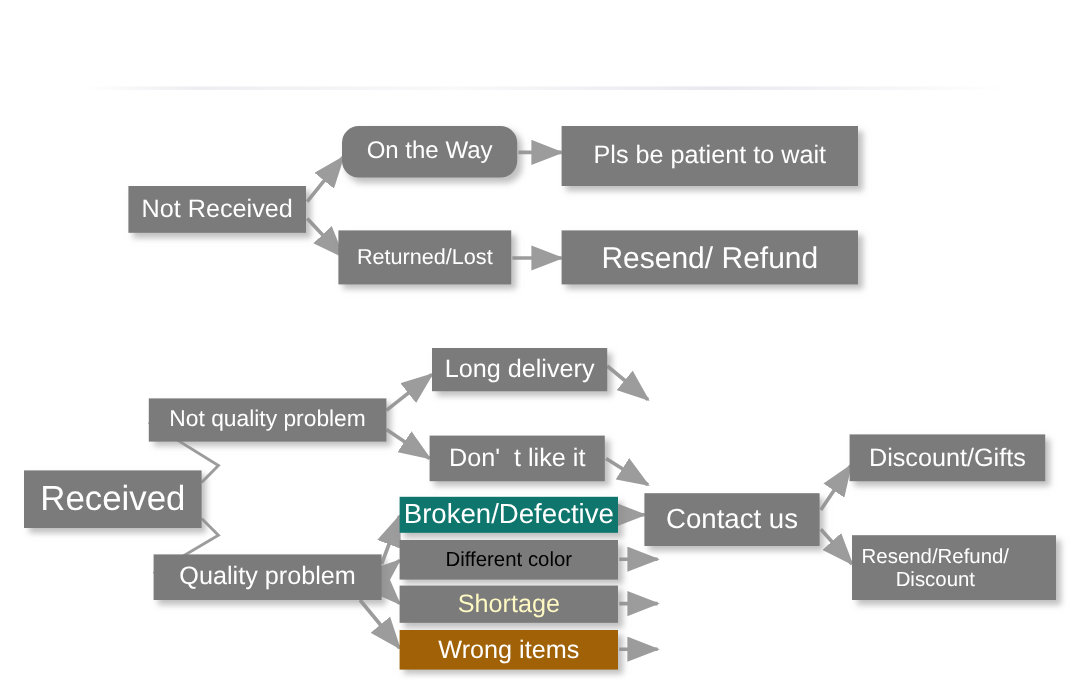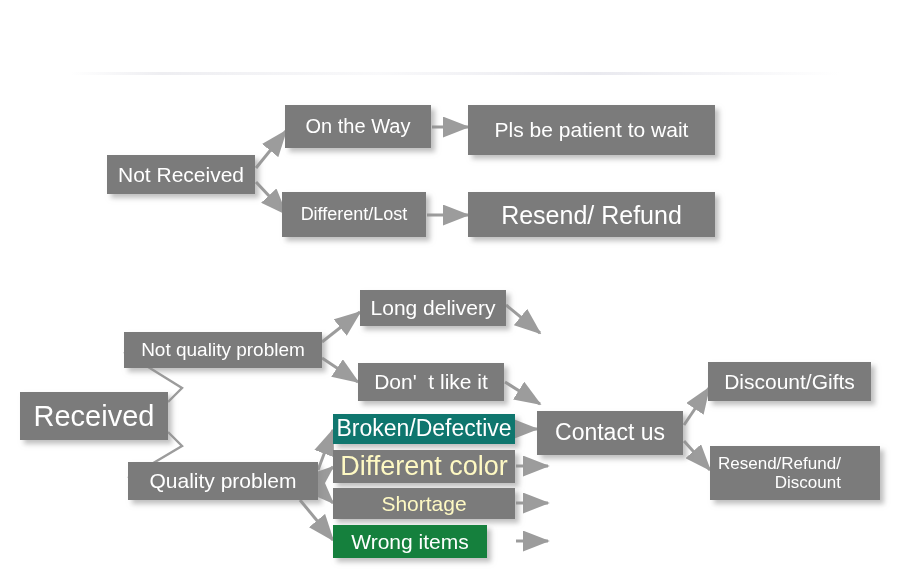--- a/index.html
+++ b/index.html
@@ -108,31 +108,31 @@
       <path d="M516,466 L548,466" marker-end="url(#ah)"></path>
       <path d="M516,503 L548,503" marker-end="url(#ah)"></path>
       <path d="M516,541 L548,541" marker-end="url(#ah)"></path>
 
       <path d="M684,425 L709,388" marker-end="url(#ah)"></path>
       <path d="M684,441 L710,470" marker-end="url(#ah)"></path>
     </g>
   </svg>
 
   <div class="node" style="left: 107px; top: 155px; width: 148px; height: 39px; font-size: 21px; background: rgb(123, 123, 123); color: rgb(255, 255, 255);">Not Received</div>
-  <div class="node" style="left: 285px; top: 105px; width: 146px; height: 43px; font-size: 20px; background: rgb(123, 123, 123); color: rgb(255, 255, 255);">On the Way</div>
+  <div class="node" style="left: 285px; top: 105px; width: 146px; height: 43px; font-size: 20px; background: rgb(123, 123, 123); color: rgb(255, 255, 255); border-radius: 14px;">On the Way</div>
   <div class="node" style="left: 468px; top: 105px; width: 247px; height: 50px; font-size: 21px; background: rgb(123, 123, 123); color: rgb(255, 255, 255);">Pls be patient to wait</div>
-  <div class="node" style="left: 282px; top: 192px; width: 144px; height: 45px; font-size: 18px; background: rgb(123, 123, 123); color: rgb(255, 255, 255);">Different/Lost</div>
+  <div class="node" style="left: 282px; top: 192px; width: 144px; height: 45px; font-size: 18px; background: rgb(123, 123, 123); color: rgb(255, 255, 255);">Returned/Lost</div>
   <div class="node" style="left: 468px; top: 192px; width: 247px; height: 45px; font-size: 25px; background: rgb(123, 123, 123); color: rgb(255, 255, 255);">Resend/ Refund</div>
   <div class="node" style="left: 20px; top: 392px; width: 148px; height: 48px; font-size: 29px; background: rgb(123, 123, 123); color: rgb(255, 255, 255);">Received</div>
   <div class="node" style="left: 124px; top: 332px; width: 198px; height: 36px; font-size: 19px; background: rgb(123, 123, 123); color: rgb(255, 255, 255);">Not quality problem</div>
   <div class="node" style="left: 128px; top: 462px; width: 190px; height: 38px; font-size: 21px; background: rgb(123, 123, 123); color: rgb(255, 255, 255);">Quality problem</div>
   <div class="node" style="left: 360px; top: 290px; width: 146px; height: 36px; font-size: 21px; background: rgb(123, 123, 123); color: rgb(255, 255, 255);">Long delivery</div>
   <div class="node" style="left: 358px; top: 363px; width: 146px; height: 38px; font-size: 21px; background: rgb(123, 123, 123); color: rgb(255, 255, 255);">Don'  t like it</div>
   <div class="node" style="left: 333px; top: 414px; width: 182px; height: 30px; font-size: 23px; background: #0f766e; color: rgb(255, 255, 255);">Broken/Defective</div>
-  <div class="node" style="left: 333px; top: 450px; width: 182px; height: 33px; font-size: 27px; background: rgb(123, 123, 123); color: #fef9c3; text-align: center;">Different color</div>
+  <div class="node" style="left: 333px; top: 450px; width: 182px; height: 33px; font-size: 17px; background: rgb(123, 123, 123); color: #000000; text-align: center;">Different color</div>
   <div class="node" style="left: 333px; top: 488px; width: 182px; height: 31px; font-size: 21px; background: rgb(123, 123, 123); color: #fef9c3;">Shortage</div>
-  <div class="node" style="left: 333px; top: 525px; width: 154px; height: 33px; font-size: 21px; background: #15803d; color: rgb(255, 255, 255);">Wrong items</div>
+  <div class="node" style="left: 333px; top: 525px; width: 182px; height: 33px; font-size: 21px; background: #a16207; color: rgb(255, 255, 255);">Wrong items</div>
   <div class="node" style="left: 537px; top: 411px; width: 146px; height: 44px; font-size: 23px; background: rgb(123, 123, 123); color: rgb(255, 255, 255);">Contact us</div>
   <div class="node" style="left: 708px; top: 362px; width: 163px; height: 39px; font-size: 21px; background: rgb(123, 123, 123); color: rgb(255, 255, 255);">Discount/Gifts</div>
-  <div class="node" style="left: 710px; top: 446px; width: 170px; height: 54px; font-size: 17px; background: rgb(123, 123, 123); color: rgb(255, 255, 255); justify-content: flex-start; text-align: right; padding-left: 8px;">Resend/Refund/
+  <div class="node" style="left: 710px; top: 446px; width: 170px; height: 54px; font-size: 17px; background: rgb(123, 123, 123); color: rgb(255, 255, 255); justify-content: flex-start; text-align: center; padding-left: 8px;">Resend/Refund/
 Discount</div>
 
 </div>
 
 </body></html>

